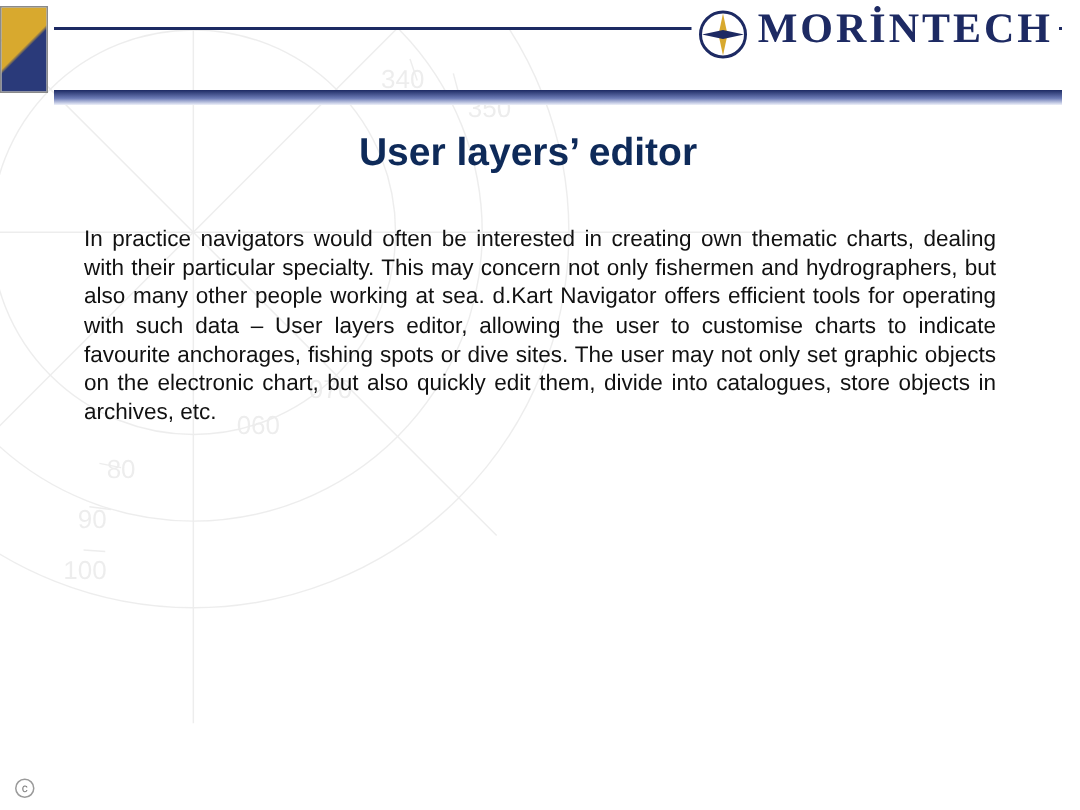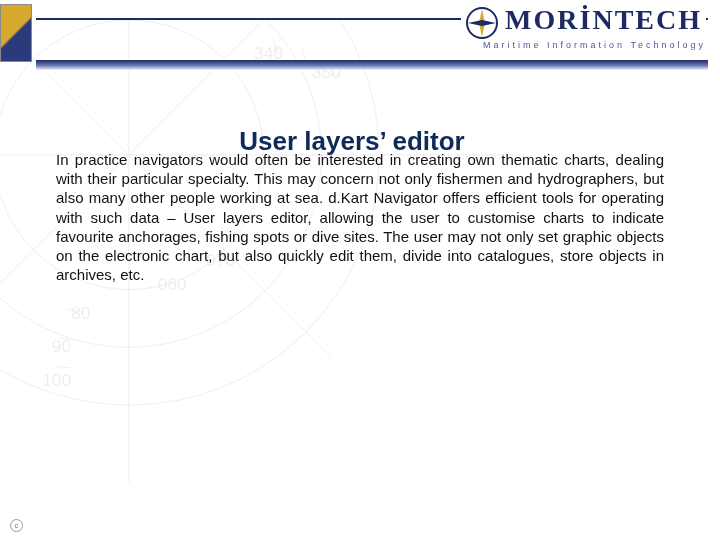--- a/index.html
+++ b/index.html
@@ -80,21 +80,20 @@
 
   .slide-title {
     position: absolute;
     top: 86px;
     left: 0; right: 16px;
     text-align: center;
     font-size: 26px;
     font-weight: bold;
     color: #0e2a59;
     font-family: Verdana, Arial, sans-serif;
-    margin-top: 40px;
   }
 
   .body-text {
     position: absolute;
     top: 150px;
     left: 56px;
     width: 608px;
     font-size: 15px;
     line-height: 1.28;
     color: #111111;
@@ -163,21 +162,20 @@
   <div class="top-rule"></div>
 
   <div class="logo">
     <svg width="34" height="34" viewBox="0 0 34 34">
       <circle cx="17" cy="17" r="15" fill="none" stroke="#1d2a63" stroke-width="2"></circle>
       <polygon points="17,3 20,17 17,31 14,17" fill="#d8a92e"></polygon>
       <polygon points="3,17 17,14 31,17 17,20" fill="#1d2a63"></polygon>
     </svg>
     <span class="logo-text"><span class="prefix">M</span><span>ORİNTECH</span></span>
   </div>
-  <div class="logo-tagline">Maritime Information Technology</div>
 
   <div class="gradient-bar"></div>
 </div>
 
 <div class="slide-title">User layers’ editor</div>
 
 <div class="body-text">In practice navigators would often be interested in creating own thematic charts, dealing with their particular specialty. This may concern not only fishermen and hydrographers, but also many other people working at sea. d.Kart Navigator offers efficient tools for operating with such data – User layers editor, allowing the user to customise charts to indicate favourite anchorages, fishing spots or dive sites. The user may not only set graphic objects on the electronic chart, but also quickly edit them, divide into catalogues, store objects in archives, etc.</div>
 
 <div class="footer">
   <span class="c-mark">c</span>

